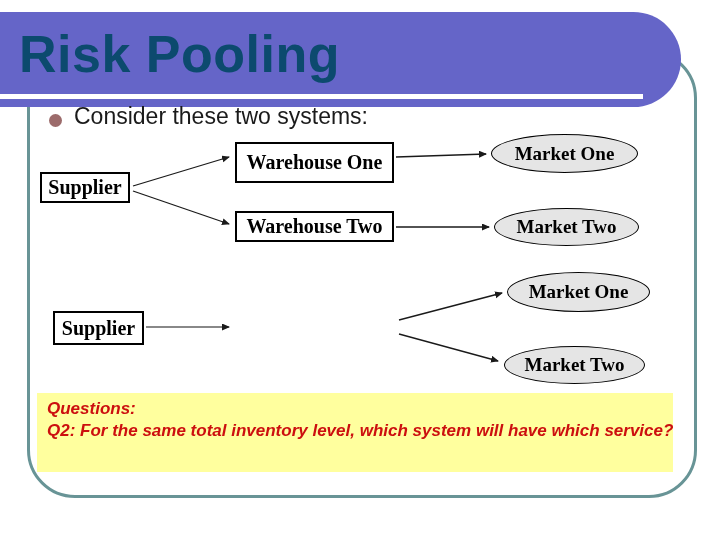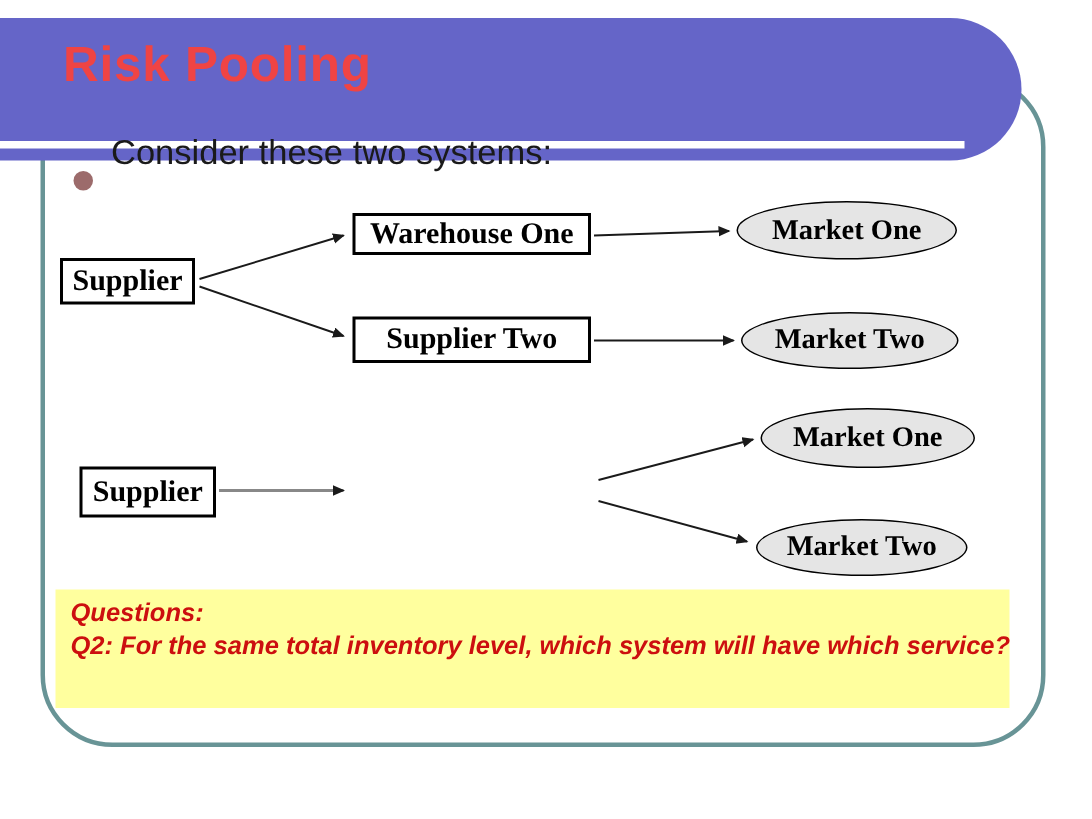--- a/index.html
+++ b/index.html
@@ -14,48 +14,48 @@
   }
   
   .banner{
     position:absolute;left:0;top:12px;width:681px;height:95px;
     background:#6565C8;border-radius:0 50px 50px 0;
   }
   .banner-stripe{
     position:absolute;left:0;top:82px;width:643px;height:5px;background:#ffffff;
   }
   .title{
-    position:absolute;left:42px;top:24px;
-    font-size:33px;font-weight:bold;color:#ef4444;letter-spacing:0.5px;
+    position:absolute;left:19px;top:24px;
+    font-size:52px;font-weight:bold;color:#0c4a6e;letter-spacing:0.5px;
     white-space:nowrap;
   }
   
   .bullet-dot{
     position:absolute;left:49px;top:114px;width:13px;height:13px;border-radius:50%;
     background:#9C6B6B;
   }
   .bullet-text{
-    position:absolute;left:74px;top:88px;font-size:23px;color:#1a1a1a;white-space:nowrap;
+    position:absolute;left:74px;top:103px;font-size:23px;color:#1a1a1a;white-space:nowrap;
   }
   
   .node-box{
     position:absolute;background:#ffffff;border:2px solid #000000;
     display:flex;align-items:center;justify-content:center;
     font-family:"Liberation Serif",serif;font-weight:bold;color:#000000;
     box-sizing:border-box;
   }
   .node-ellipse{
     position:absolute;background:#e5e5e5;border:1.5px solid #000000;border-radius:50%;
     display:flex;align-items:center;justify-content:center;
     font-family:"Liberation Serif",serif;font-weight:bold;color:#000000;
     box-sizing:border-box;
   }
   .fs20{font-size:20px;} .fs19{font-size:19px;}
   #sup1{left:40px;top:172px;width:90px;height:31px;}
-  #wh1{left:235px;top:142px;width:159px;height:28px;}
+  #wh1{left:235px;top:142px;width:159px;height:41px;}
   #wh2{left:235px;top:211px;width:159px;height:31px;}
   #mk1a{left:491px;top:134px;width:147px;height:39px;}
   #mk2a{left:494px;top:208px;width:145px;height:38px;}
   #sup2{left:53px;top:311px;width:91px;height:34px;}
   #whc{left:235px;top:309px;width:162px;height:33px;}
   #mk1b{left:507px;top:272px;width:143px;height:40px;}
   #mk2b{left:504px;top:346px;width:141px;height:38px;}
   
   .arrows{position:absolute;left:0;top:0;width:728px;height:546px;pointer-events:none;}
   
@@ -94,21 +94,21 @@
     <line x1="396" y1="157" x2="486" y2="154" stroke="#1a1a1a" stroke-width="1.3" marker-end="url(#ah)"></line>
     <line x1="396" y1="227" x2="489" y2="227" stroke="#1a1a1a" stroke-width="1.3" marker-end="url(#ah)"></line>
 
     <line x1="146" y1="327" x2="229" y2="327" stroke="#888888" stroke-width="2" marker-end="url(#ah)"></line>
     <line x1="399" y1="320" x2="502" y2="293" stroke="#1a1a1a" stroke-width="1.3" marker-end="url(#ah)"></line>
     <line x1="399" y1="334" x2="498" y2="361" stroke="#1a1a1a" stroke-width="1.3" marker-end="url(#ah)"></line>
   </svg>
 
   <div id="sup1" class="node-box fs20">Supplier</div>
   <div id="wh1" class="node-box fs20">Warehouse One</div>
-  <div id="wh2" class="node-box fs20">Supplier Two</div>
+  <div id="wh2" class="node-box fs20">Warehouse Two</div>
   <div id="mk1a" class="node-ellipse fs19">Market One</div>
   <div id="mk2a" class="node-ellipse fs19">Market Two</div>
 
   <div id="sup2" class="node-box fs20">Supplier</div>
   <div id="mk1b" class="node-ellipse fs19">Market One</div>
   <div id="mk2b" class="node-ellipse fs19">Market Two</div>
 
   <div class="questions">
     <div class="q-line q-heading">Questions:</div>
     <div class="q-line">Q2: For the same total inventory level, which system will have which service?</div>

